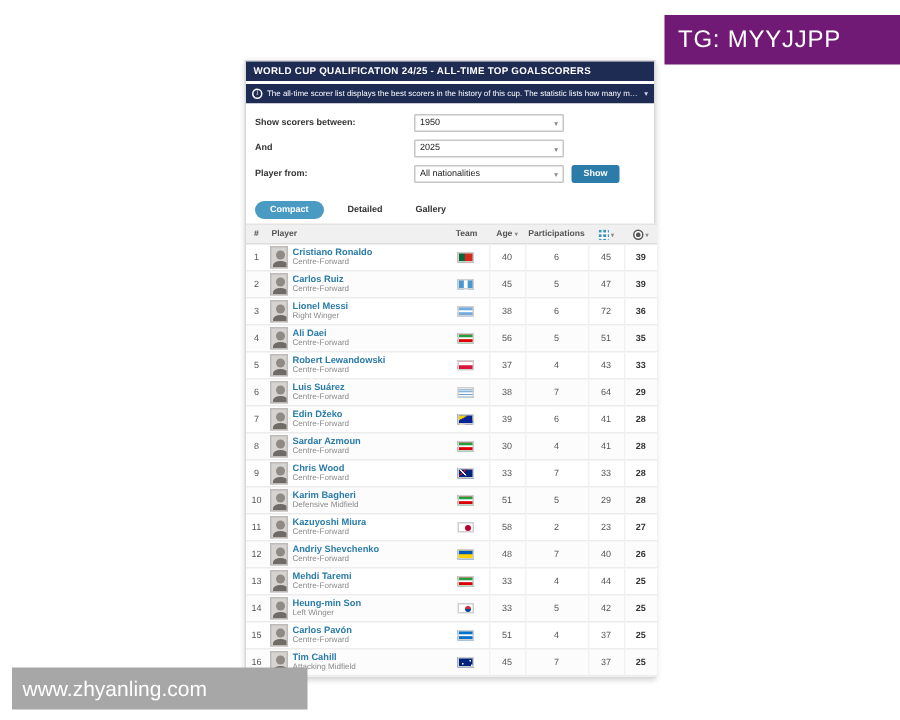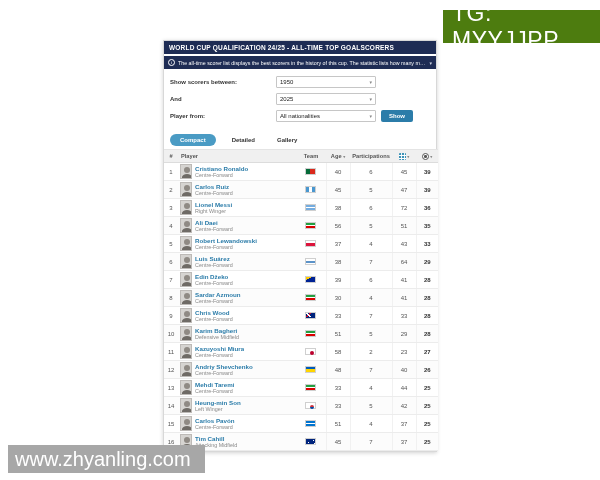--- a/index.html
+++ b/index.html
@@ -108,27 +108,27 @@
     background-image:linear-gradient(#fff 1px,transparent 1px),linear-gradient(90deg,rgba(255,255,255,.9) 1px,transparent 1px);
     background-size:7px 3px,3px 7px; background-position:0 2px,2px 0;
   }
   .goals-icon {
     display:inline-block; width:7px; height:7px; border:1px solid #555; border-radius:50%;
     background:#fff; position:relative; vertical-align:middle;
   }
   .goals-icon::before { content:""; position:absolute; left:1.5px; top:1.5px; width:2.5px; height:2.5px; background:#555; border-radius:50%; }
   
   .wm-tr {
-    position:absolute; top:10px; right:0; width:157px; height:33px; background:#4d7c0f;
-    color:#fff; font-size:23px; display:flex; align-items:center; padding-left:9px;
+    position:absolute; top:10px; right:0; width:157px; height:33px; background:#701a75;
+    color:#fff; font-size:16px; display:flex; align-items:center; padding-left:9px;
     letter-spacing:.5px;
   }
   .wm-bl {
     position:absolute; top:445px; left:8px; width:197px; height:28px; background:#a7a7a7;
-    color:#fff; font-size:20px; display:flex; align-items:center; padding-left:7px;
+    color:#fff; font-size:14px; display:flex; align-items:center; padding-left:7px;
   }
 </style>
 </head>
 <body>
 
 <div class="stage">
 
   <div class="panel">
 
     <div class="title-bar">WORLD CUP QUALIFICATION 24/25 - ALL-TIME TOP GOALSCORERS</div>

